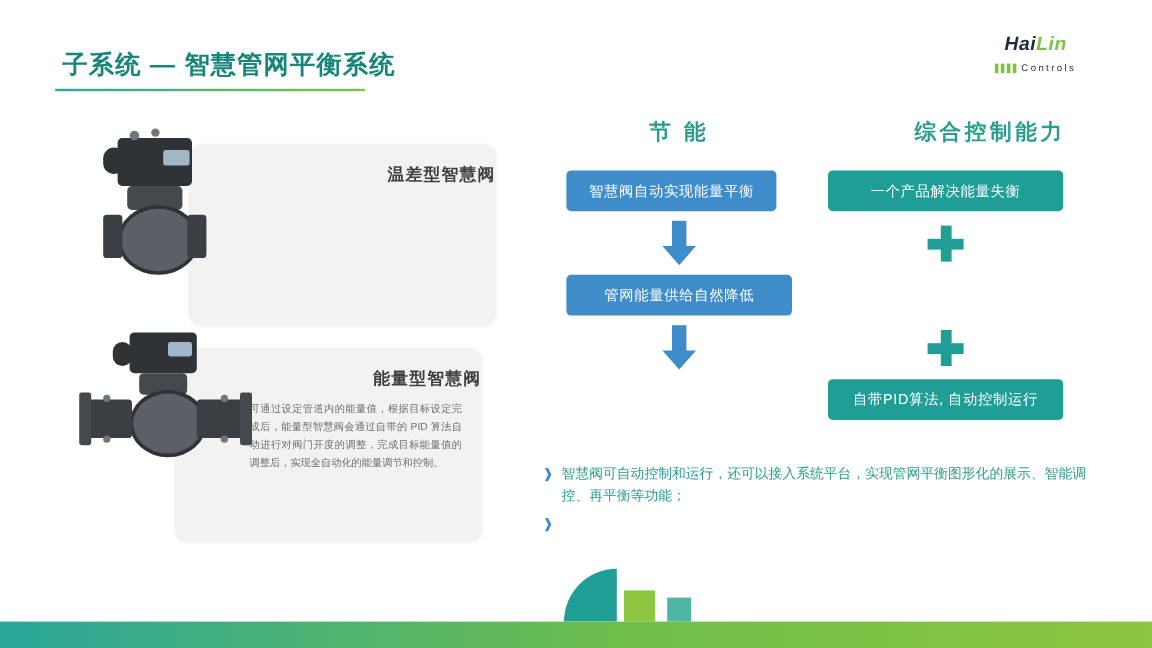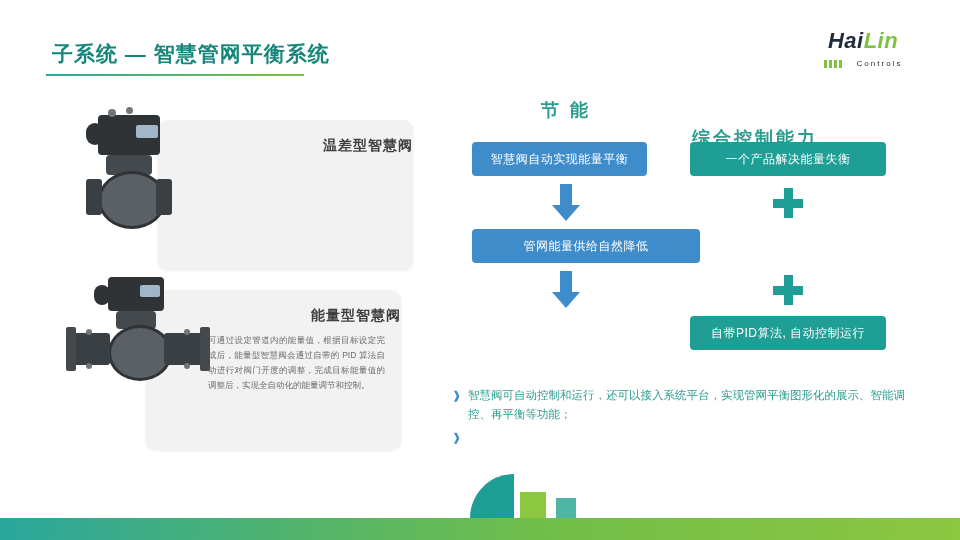--- a/index.html
+++ b/index.html
@@ -42,36 +42,36 @@
 
   
   .logo {
     position: absolute;
     right: 38px;
     top: 30px;
     width: 118px;
     text-align: center;
   }
   .logo-main {
-    font-size: 22px;
+    font-size: 16px;
     font-weight: bold;
     font-style: italic;
     color: #1f2b3a;
     letter-spacing: 0.5px;
     line-height: 1;
   }
   .logo-main .hl-green { color: #7fc241; }
   .logo-sub {
     margin-top: 3px;
     font-size: 8px;
     letter-spacing: 2px;
     color: #1f2b3a;
     position: relative;
     display: inline-block;
-    padding-left: 33px;
+    padding-left: 22px;
   }
   .logo-bars {
     position: absolute;
     left: 0;
     top: 1px;
     display: flex;
     gap: 2px;
   }
   .logo-bars i {
     display: block;
@@ -155,38 +155,38 @@
 
   
   .col-heading {
     position: absolute;
     font-size: 18px;
     font-weight: bold;
     color: #2a9d8f;
     letter-spacing: 3px;
   }
   .col1-heading { left: 472px; top: 98px; width: 188px; text-align: center; }
-  .col2-heading { left: 692px; top: 98px; width: 196px; text-align: left; margin-top: 28px; }
+  .col2-heading { left: 692px; top: 98px; width: 196px; text-align: right; }
 
   .box {
     position: absolute;
     height: 34px;
     border-radius: 4px;
     color: #ffffff;
     font-size: 12px;
     display: flex;
     align-items: center;
     justify-content: center;
     letter-spacing: 0.5px;
   }
   .box-blue { background: #3f8ccb; }
   .box-teal { background: #1f9e96; }
 
   .b1 { left: 472px; top: 142px; width: 175px; }
-  .b2 { left: 472px; top: 229px; width: 228px; }
+  .b2 { left: 472px; top: 229px; width: 188px; }
   .b3 { left: 472px; top: 316px; width: 188px; }
   .c1 { left: 690px; top: 142px; width: 196px; }
   .c2 { left: 690px; top: 229px; width: 196px; }
   .c3 { left: 690px; top: 316px; width: 196px; }
 
   .arrow-down {
     position: absolute;
     left: 552px;
     width: 28px;
     height: 40px;

